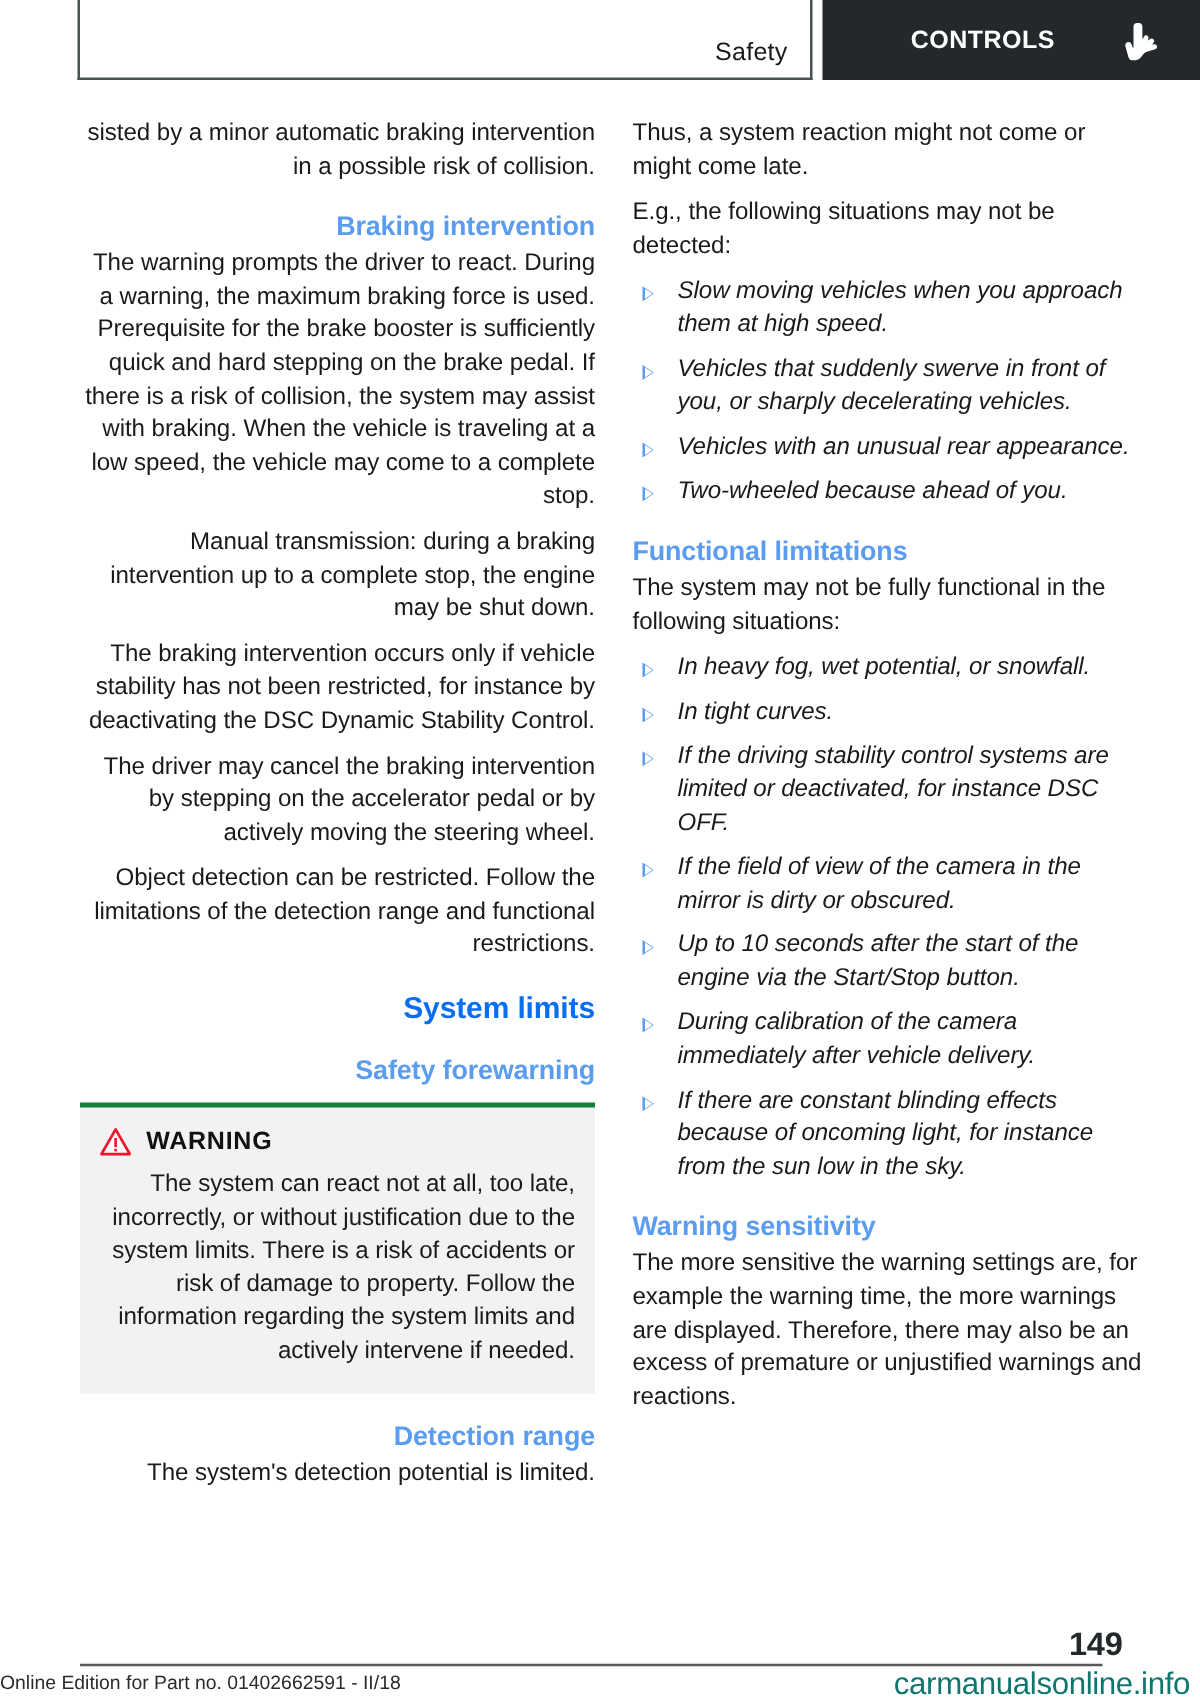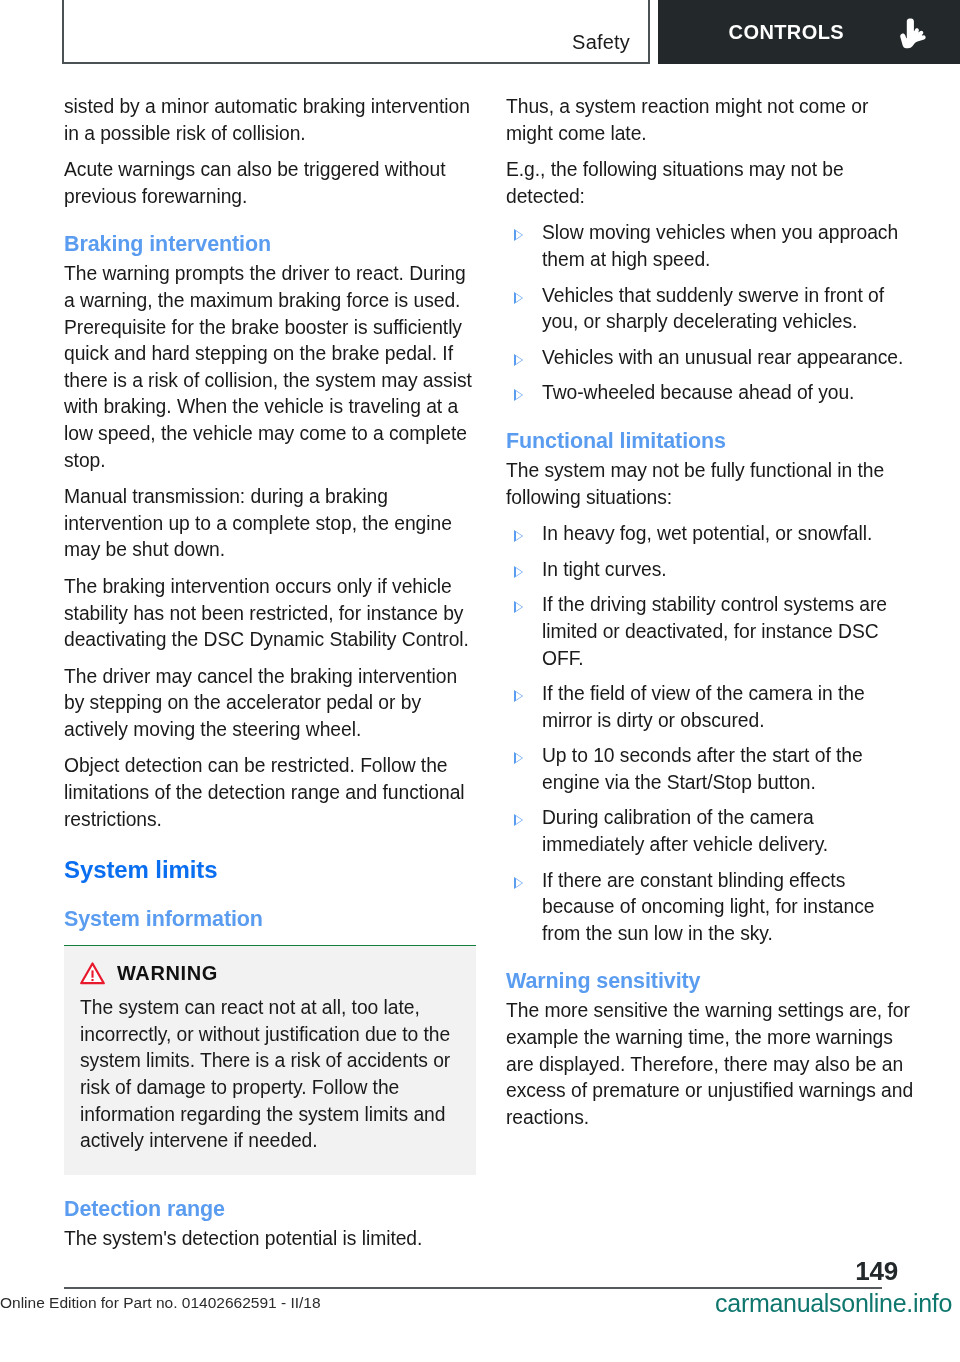--- a/index.html
+++ b/index.html
@@ -85,21 +85,21 @@
     position: absolute;
     top: 27px;
     left: 0;
     width: 960px;
     display: flex;
   }
   .col {
     width: 412px;
     box-sizing: border-box;
   }
-  .col-left  { margin-left: 64px; }
+  .col-left  { margin-left: 64px; text-align: right; }
   .col-right { margin-left: 30px; }
 
   p.body {
     margin: 0 0 10px 0;
     font-size: 19.3px;
     line-height: 26.6px;
     color: #1a1a1a;
     letter-spacing: -0.05px;
   }
   h1.hd {
@@ -125,20 +125,21 @@
     padding: 0;
   }
   ul.bullets li {
     position: relative;
     padding-left: 36px;
     margin-bottom: 9px;
     font-size: 19.3px;
     line-height: 26.6px;
     color: #1a1a1a;
     letter-spacing: -0.05px;
+    font-style: italic;
   }
   ul.bullets li .tri {
     position: absolute;
     left: 8px;
     top: 9px;
     width: 0;
     height: 0;
     border-left: 9px solid #5a9cf0;
     border-top: 6px solid transparent;
     border-bottom: 6px solid transparent;
@@ -152,21 +153,21 @@
     height: 0;
     border-left: 6px solid #ffffff;
     border-top: 4px solid transparent;
     border-bottom: 4px solid transparent;
   }
 
   
   .warnbox {
     margin: 12px 0 0 0;
     background: #f2f2f2;
-    border-top: 1px solid #15803d;
+    border-top: 4px solid #15803d;
     padding: 16px 16px 20px 16px;
     box-sizing: border-box;
     width: 412px;
   }
   .warnbox .warn-title-row {
     display: flex;
     align-items: center;
     margin-bottom: 10px;
   }
   .warn-tri-icon {
@@ -187,21 +188,21 @@
     font-size: 19.3px;
     line-height: 26.6px;
     color: #1a1a1a;
     letter-spacing: -0.05px;
   }
 
   
   .footer {
     position: absolute;
     left: 0;
-    top: 1244px;
+    top: 1288px;
     width: 960px;
     height: 74px;
     text-decoration: underline;
   }
   .footer-rule {
     position: absolute;
     left: 64px;
     top: 43px;
     width: 818px;
     height: 2px;
@@ -249,31 +250,30 @@
       </svg>
     </span>
   </div>
 </div>
 
 <div class="page">
   <div class="columns">
 
     <div class="col col-left">
       <p class="body">sisted by a minor automatic braking intervention in a possible risk of collision.</p>
-      <p class="body">Acute warnings can also be triggered without previous forewarning.</p>
 
       <h2 class="hd">Braking intervention</h2>
       <p class="body">The warning prompts the driver to react. During a warning, the maximum braking force is used. Prerequisite for the brake booster is sufficiently quick and hard stepping on the brake pedal. If there is a risk of collision, the system may assist with braking. When the vehicle is traveling at a low speed, the vehicle may come to a complete stop.</p>
       <p class="body">Manual transmission: during a braking intervention up to a complete stop, the engine may be shut down.</p>
       <p class="body">The braking intervention occurs only if vehicle stability has not been restricted, for instance by deactivating the DSC Dynamic Stability Control.</p>
       <p class="body">The driver may cancel the braking intervention by stepping on the accelerator pedal or by actively moving the steering wheel.</p>
       <p class="body">Object detection can be restricted. Follow the limitations of the detection range and functional restrictions.</p>
 
       <h1 class="hd">System limits</h1>
-      <h2 class="hd">System information</h2>
+      <h2 class="hd">Safety forewarning</h2>
 
       <div class="warnbox">
         <div class="warn-title-row">
           <span class="warn-tri-icon">
             <svg viewBox="0 0 25 23" width="25" height="23" aria-hidden="true">
               <path d="M12.5 1.5 L23.8 21.2 L1.2 21.2 Z" fill="#ffffff" stroke="#e8192c" stroke-width="2.2" stroke-linejoin="round"></path>
               <rect x="11.45" y="8.4" width="2.1" height="7.3" fill="#e8192c"></rect>
               <rect x="11.45" y="17.0" width="2.1" height="2.1" fill="#e8192c"></rect>
             </svg>
           </span>

